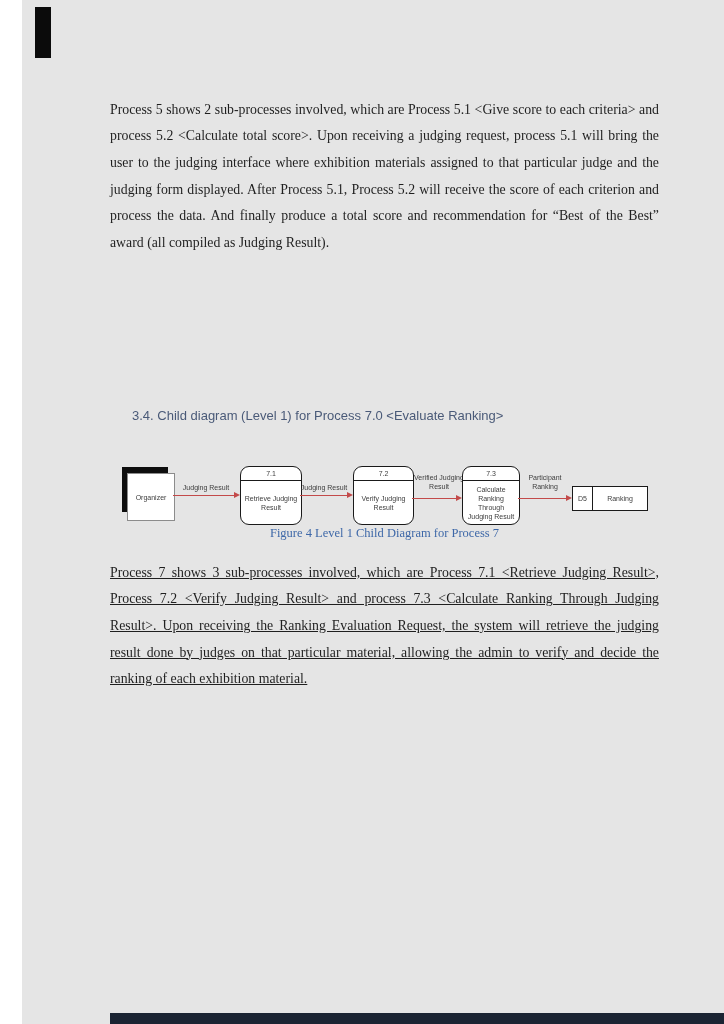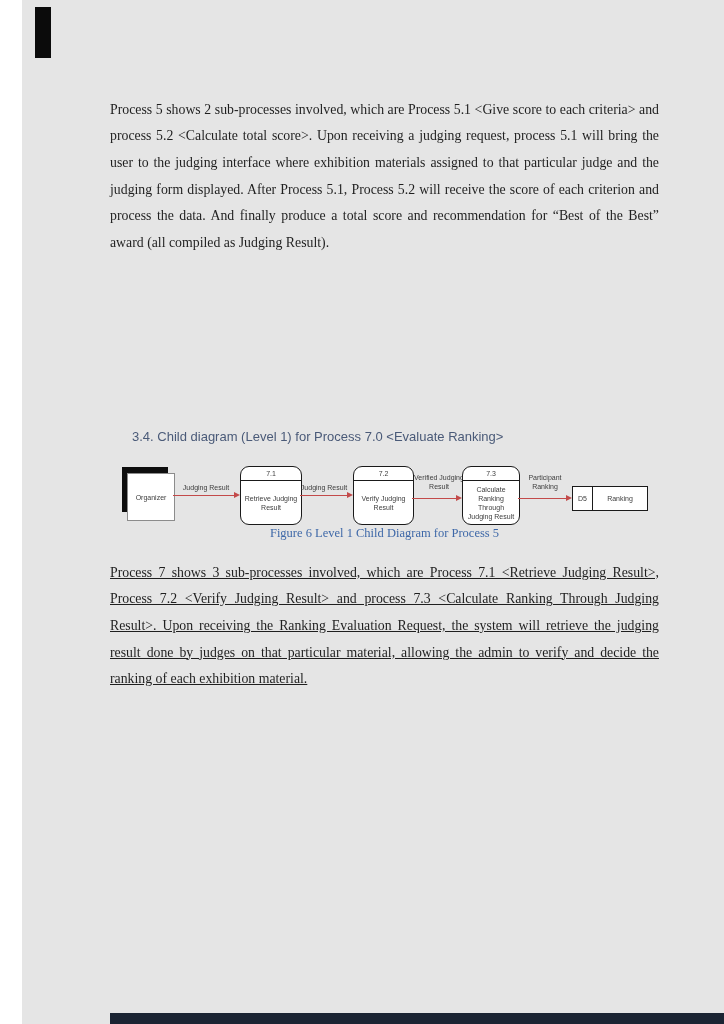--- a/index.html
+++ b/index.html
@@ -10,21 +10,21 @@
   
   .para{
     position:absolute;left:88px;width:549px;
     font-size:13.8px;line-height:26.6px;text-align:justify;text-justify:inter-word;
     color:#1f1f1f;
   }
   .para1{top:83px;}
   .para2{top:546px;text-decoration:underline;}
   
   .section-heading{
-    position:absolute;left:110px;top:429px;width:520px;
+    position:absolute;left:110px;top:408px;width:520px;
     font-family:"Liberation Sans", sans-serif;font-size:13px;
     color:var(--heading,#4a5a78);
   }
   
   .figure-caption{
     position:absolute;left:88px;top:526px;width:549px;text-align:center;
     font-family:"Liberation Serif", serif;font-size:12.5px;
     color:var(--caption,#3e68a8);
   }
   
@@ -135,19 +135,19 @@
     <div class="flow-head fh4"></div>
     <div class="flow-label lb4">Participant Ranking</div>
 
     <div class="datastore">
       <div class="ds-id">D5</div>
       <div class="ds-label">Ranking</div>
     </div>
 
   </div>
 
-  <div class="figure-caption">Figure 6 Level 1 Child Diagram for Process 5</div>
+  <div class="figure-caption">Figure 4 Level 1 Child Diagram for Process 7</div>
 
   <p class="para para2">Process 7 shows 3 sub-processes involved, which are Process 7.1 &lt;Retrieve Judging Result&gt;, Process 7.2 &lt;Verify Judging Result&gt; and process 7.3 &lt;Calculate Ranking Through Judging Result&gt;. Upon receiving the Ranking Evaluation Request, the system will retrieve the judging result done by judges on that particular material, allowing the admin to verify and decide the ranking of each exhibition material.</p>
 
   <div class="artifact-bottom"></div>
 
 </div>
 
 </body></html>

